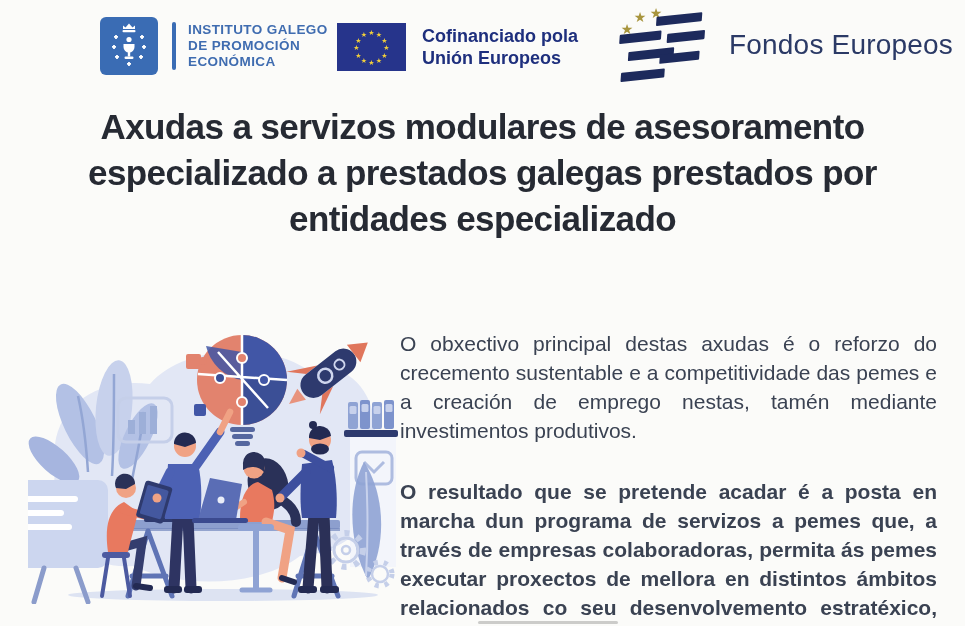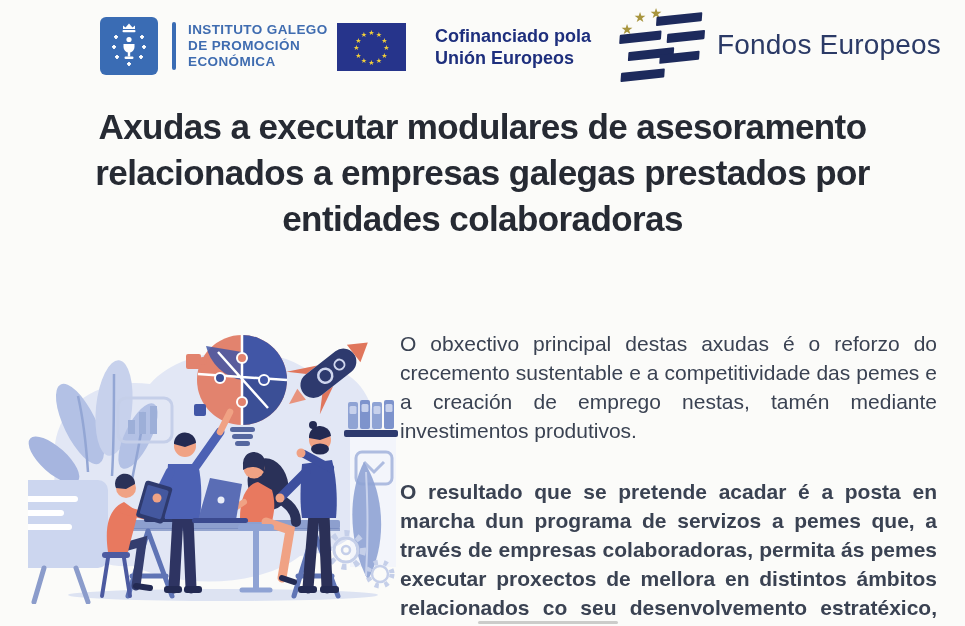--- a/index.html
+++ b/index.html
@@ -8,23 +8,23 @@
     position:relative; width:965px; height:626px; overflow:hidden;
     background:#fbfbf9;
     font-family:"Liberation Sans", sans-serif;
   }
   
   .logo-row { position:absolute; top:0; left:0; width:100%; height:95px; }
   .logo-igape { position:absolute; left:64px; top:17px; display:flex; align-items:center;padding-left:36px; }
   .igape-divider { width:4px; height:48px; background:#3a6cb4; margin:0 12px 0 14px; border-radius:2px; }
   .igape-text { color:#3f6cb0; font-size:13.5px; font-weight:700; line-height:16px; letter-spacing:.4px; }
   .logo-eu { position:absolute; left:337px; top:23px; display:flex; align-items:center; }
-  .eu-text { margin-left:29px; color:#1e2f7d; font-size:18px; font-weight:700; line-height:22px; }
+  .eu-text { margin-left:16px; color:#1e2f7d; font-size:18px; font-weight:700; line-height:22px; }
   .logo-fondos { position:absolute; left:617px; top:8px; display:flex; align-items:center; }
-  .fondos-text { color:#2b3a66; font-size:28px; font-weight:400; letter-spacing:.2px; }
+  .fondos-text { margin-left:12px; color:#2b3a66; font-size:28px; font-weight:400; letter-spacing:.2px; }
   
   .title {
     position:absolute; top:104px; left:0; width:100%;
     text-align:center; color:#262a33; font-weight:700;
     font-size:35px; line-height:46px; letter-spacing:-0.6px;
   }
   
   .illustration { position:absolute; left:28px; top:312px; width:370px; height:292px; }
   .text-col {
     position:absolute; left:400px; top:281px; width:537px;
@@ -110,23 +110,23 @@
           <rect x="18" y="40" width="46" height="9" rx="1" transform="skewX(-10)"></rect>
           <rect x="50" y="46" width="40" height="9" rx="1" transform="skewX(-10)"></rect>
           <rect x="12" y="60" width="44" height="9" rx="1" transform="skewX(-10)"></rect>
         </g>
       </svg>
       <div class="fondos-text">Fondos Europeos</div>
     </div>
   </div>
 
   <h1 class="title">
-    <div>Axudas a executar modulares de asesoramento</div>
-    <div>relacionados a empresas galegas prestados por</div>
-    <div>entidades colaboradoras</div>
+    <div>Axudas a servizos modulares de asesoramento</div>
+    <div>especializado a prestados galegas prestados por</div>
+    <div>entidades especializado</div>
   </h1>
 
   <svg class="illustration" viewBox="0 0 370 292">
 
     <path d="M28,155 C18,103 62,64 122,72 C152,36 232,28 277,56 C332,46 356,98 344,142 C364,188 332,240 272,244 C230,276 150,276 105,254 C48,259 18,205 28,155 Z" fill="#e2e7f5"></path>
     <ellipse cx="195" cy="283" rx="155" ry="6" fill="#dde3f2"></ellipse>
 
     <g>
       <ellipse cx="52" cy="112" rx="16" ry="44" fill="#b3c1e5" transform="rotate(-26 52 112)"></ellipse>
       <ellipse cx="86" cy="96" rx="18" ry="48" fill="#c7d1ec" transform="rotate(6 86 96)"></ellipse>

